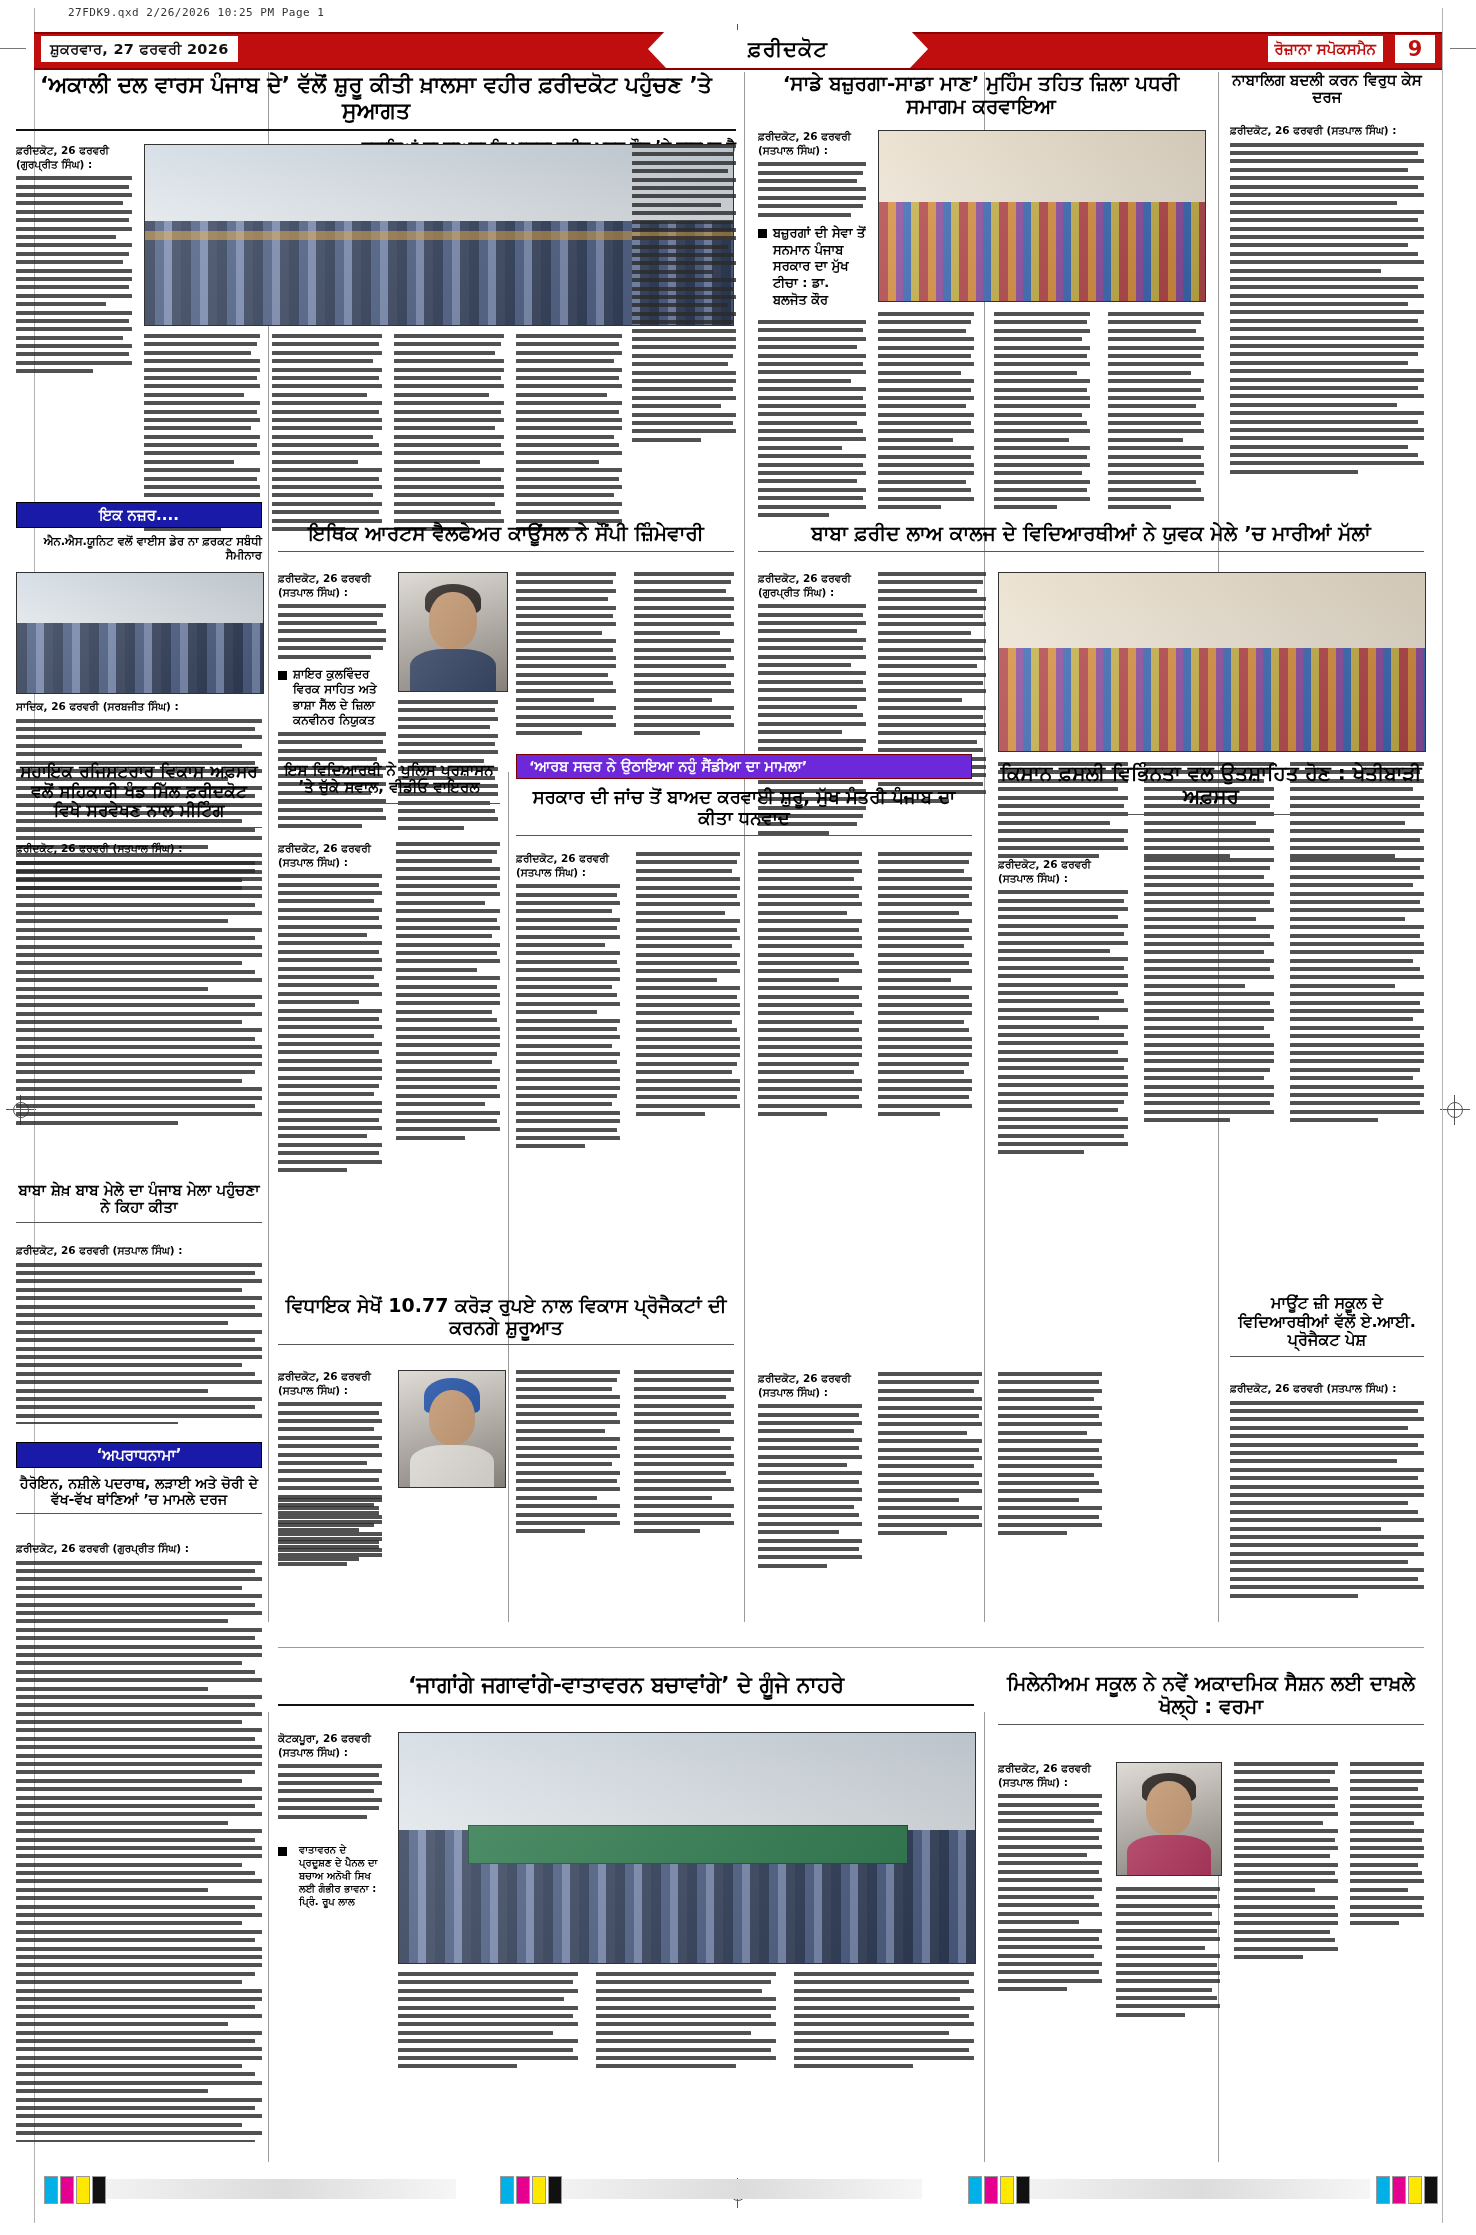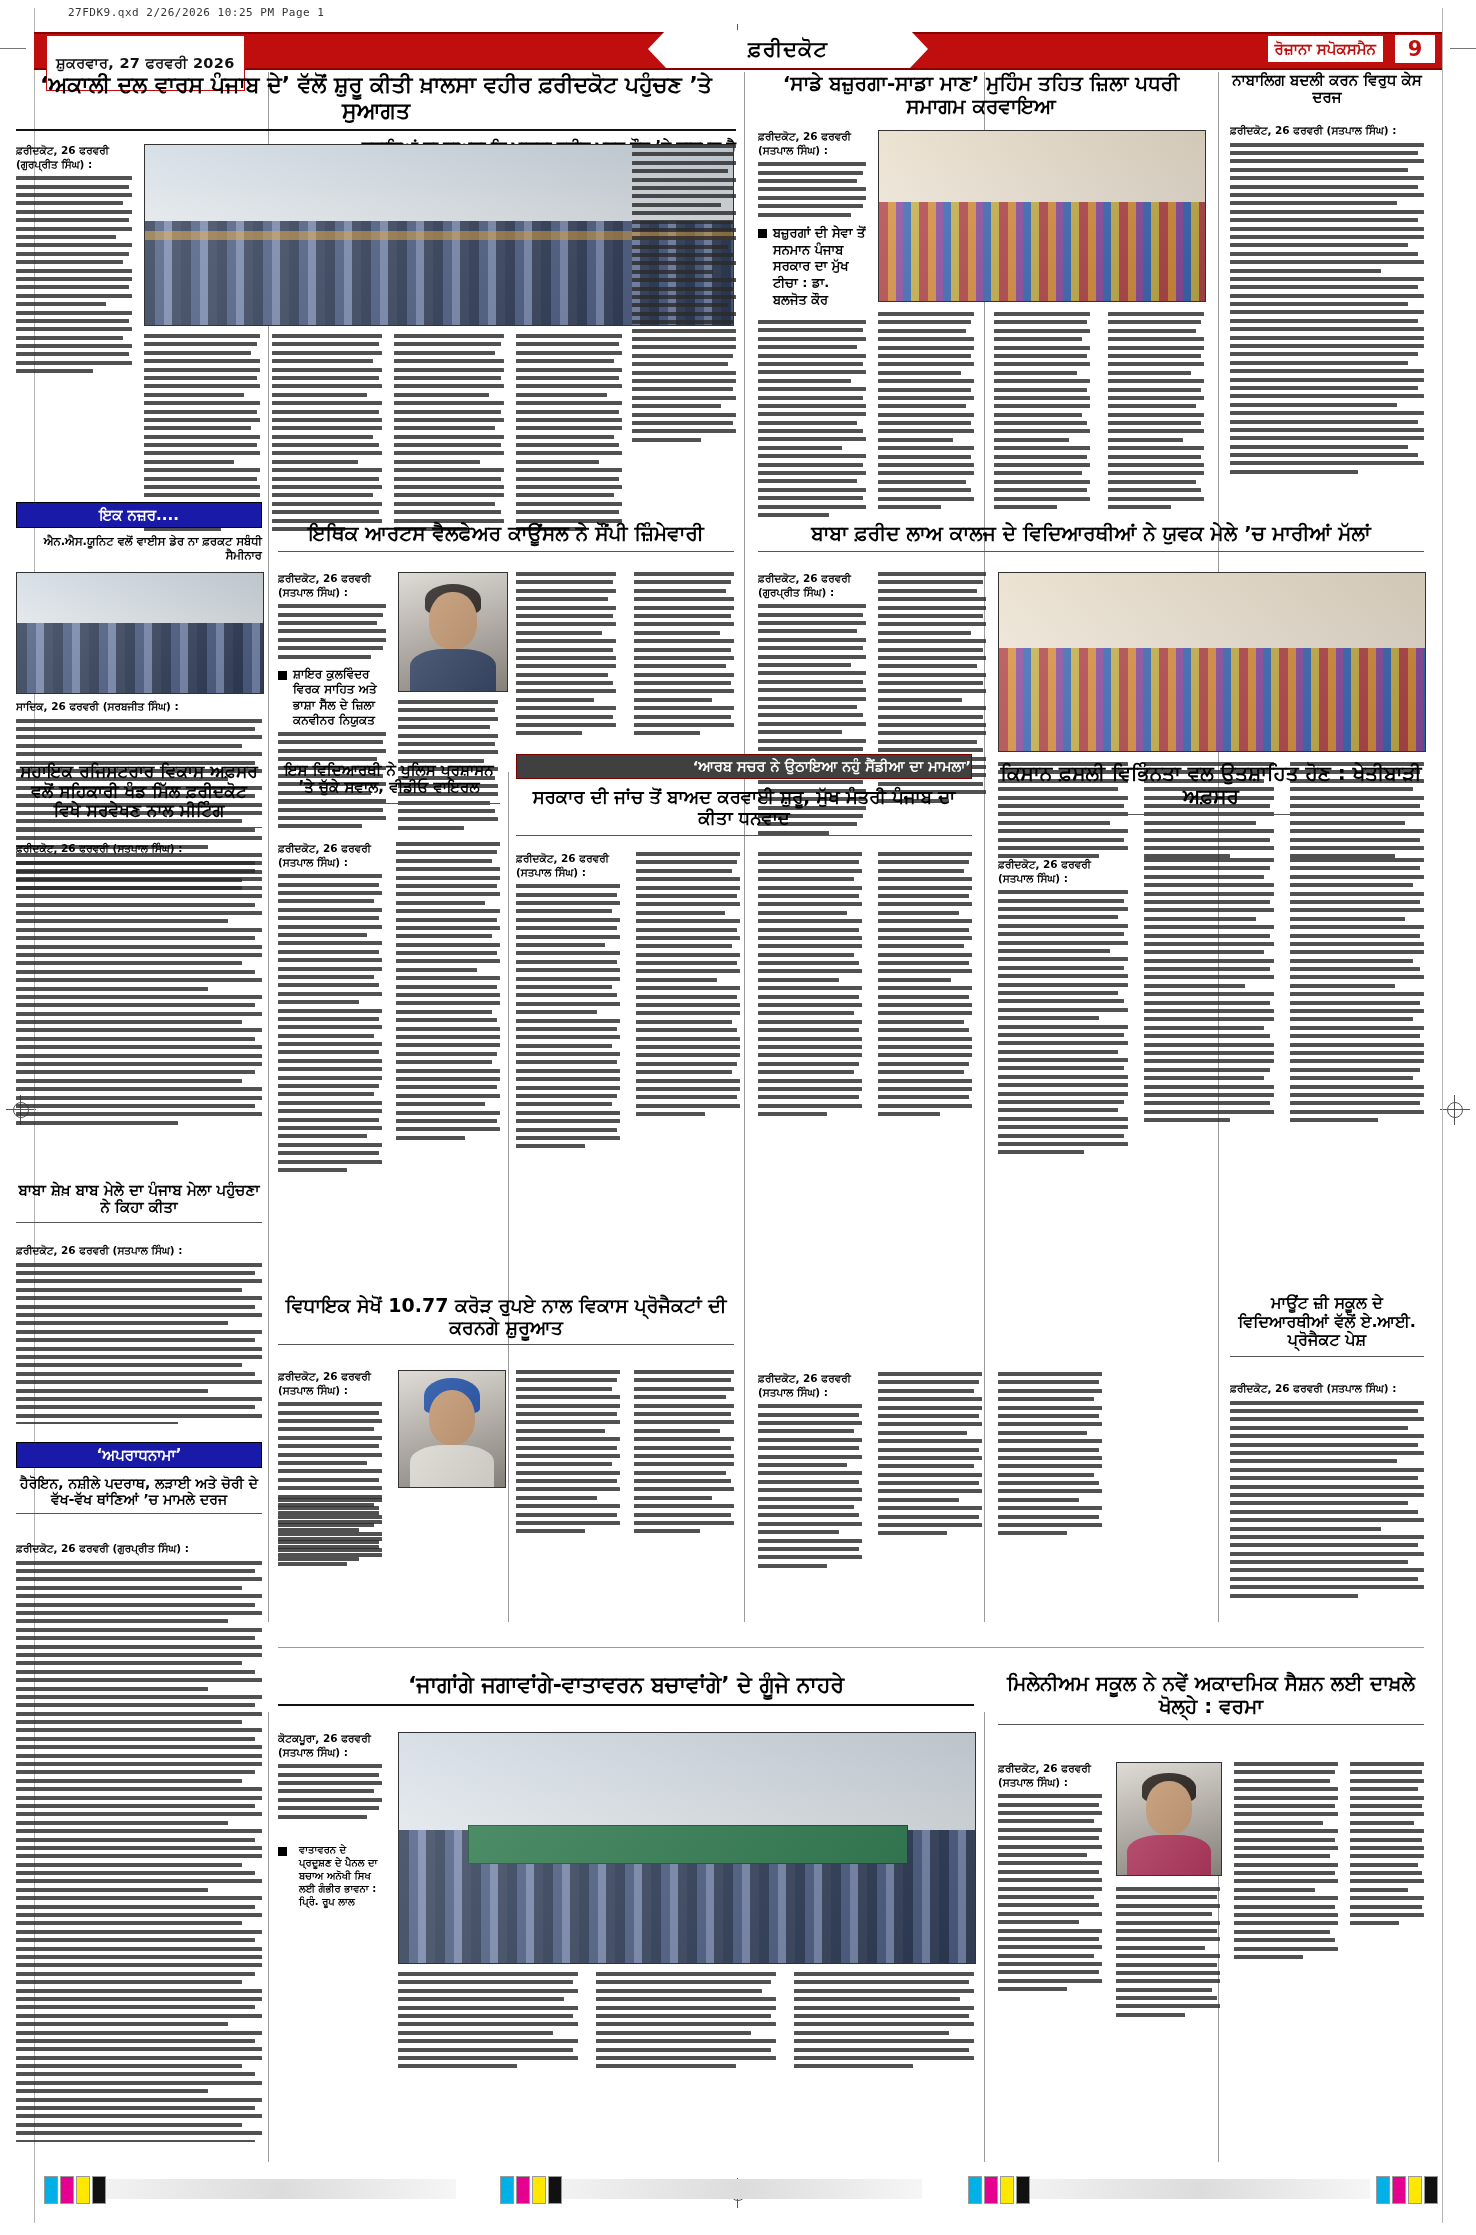--- a/index.html
+++ b/index.html
@@ -11,21 +11,21 @@
   .regmark{position:absolute;width:30px;height:30px;}
   .regmark:before,.regmark:after{content:"";position:absolute;background:#555;}
   .regmark:before{left:14px;top:0;width:1px;height:30px;}
   .regmark:after{top:14px;left:0;height:1px;width:30px;}
   .regmark i{position:absolute;left:7px;top:7px;width:14px;height:14px;border:1px solid #555;border-radius:50%;display:block;}
   .crop{position:absolute;background:#777;}
 
   
   .masthead{position:absolute;left:34px;top:32px;width:1408px;height:34px;}
   .mh-bar{position:absolute;left:0;top:0;width:100%;height:34px;background:#c00d0d;border-top:2px solid #8a0000;border-bottom:2px solid #8a0000;}
-  .mh-date{position:absolute;left:12px;top:3px;height:26px;background:#fff;border:1px solid #c00d0d;padding:14px 9px;display:flex;align-items:center;font-size:14.5px;font-weight:bold;color:#111;letter-spacing:.3px;}
+  .mh-date{position:absolute;left:6px;top:3px;height:26px;background:#fff;border:1px solid #c00d0d;padding:0 9px;display:flex;align-items:center;font-size:14.5px;font-weight:bold;color:#111;letter-spacing:.3px;}
   .mh-center{position:absolute;left:632px;top:-2px;width:244px;height:38px;background:#fff;display:flex;align-items:center;justify-content:center;font-size:21px;font-weight:bold;letter-spacing:1px;}
   .mh-notch{position:absolute;top:-2px;width:0;height:0;border-top:19px solid transparent;border-bottom:19px solid transparent;}
   .mh-notch.l{left:614px;border-right:18px solid #fff;}
   .mh-notch.r{left:876px;border-left:18px solid #fff;}
   .mh-brand{position:absolute;right:58px;top:3px;height:26px;background:#fff;border:1px solid #c00d0d;padding:0 7px;display:flex;align-items:center;font-size:15px;font-weight:bold;color:#c00d0d;}
   .mh-pageno{position:absolute;right:6px;top:2px;width:40px;height:28px;background:#fff;border:1px solid #c00d0d;display:flex;align-items:center;justify-content:center;font-size:21px;font-weight:bold;color:#c00d0d;}
 
   
   .body-area{position:absolute;left:16px;top:72px;width:1408px;height:2090px;}
   .vrule{position:absolute;top:0;bottom:0;width:1px;background:#9a9a9a;}
@@ -37,21 +37,21 @@
   .hl-lg{font-size:20px;}
   .hl-md{font-size:17px;}
   .hl-sm{font-size:15px;}
   .sub{font-weight:bold;font-size:14px;text-align:right;line-height:1.2;}
 
   .rulebar{height:2px;background:#111;}
   .rulebar.thin{height:1px;background:#555;}
 
   
   .box-blue{background:#1a1aa8;color:#fff;font-weight:bold;text-align:center;font-size:15px;padding:3px 0;border:1px solid #000;}
-  .box-red{background:#404040;color:#fff;font-weight:bold;text-align:right;font-size:14.5px;padding:3px 0;border:1px solid #7a0000;}
+  .box-red{background:#6d28d9;color:#fff;font-weight:bold;text-align:left;font-size:14.5px;padding:3px 12px;border:1px solid #7a0000;}
 
   
   .col{position:absolute;overflow:hidden;}
   .tl{height:4px;background:#2b2b2b;margin-bottom:4.4px;opacity:.82;border-radius:.5px;}
   .tl.s1{width:97%}.tl.s2{width:100%}.tl.s3{width:92%}.tl.s4{width:86%}.tl.s5{width:78%}.tl.s6{width:66%}
   .dateline{font-size:10.5px;font-weight:bold;margin-bottom:5px;line-height:1.3;}
 
   
   .photo{position:absolute;border:1px solid #333;overflow:hidden;background:#b9c3cc;}
   .photo .sky{position:absolute;left:0;top:0;right:0;height:46%;background:linear-gradient(#cfd9e2,#e6ebef);}

